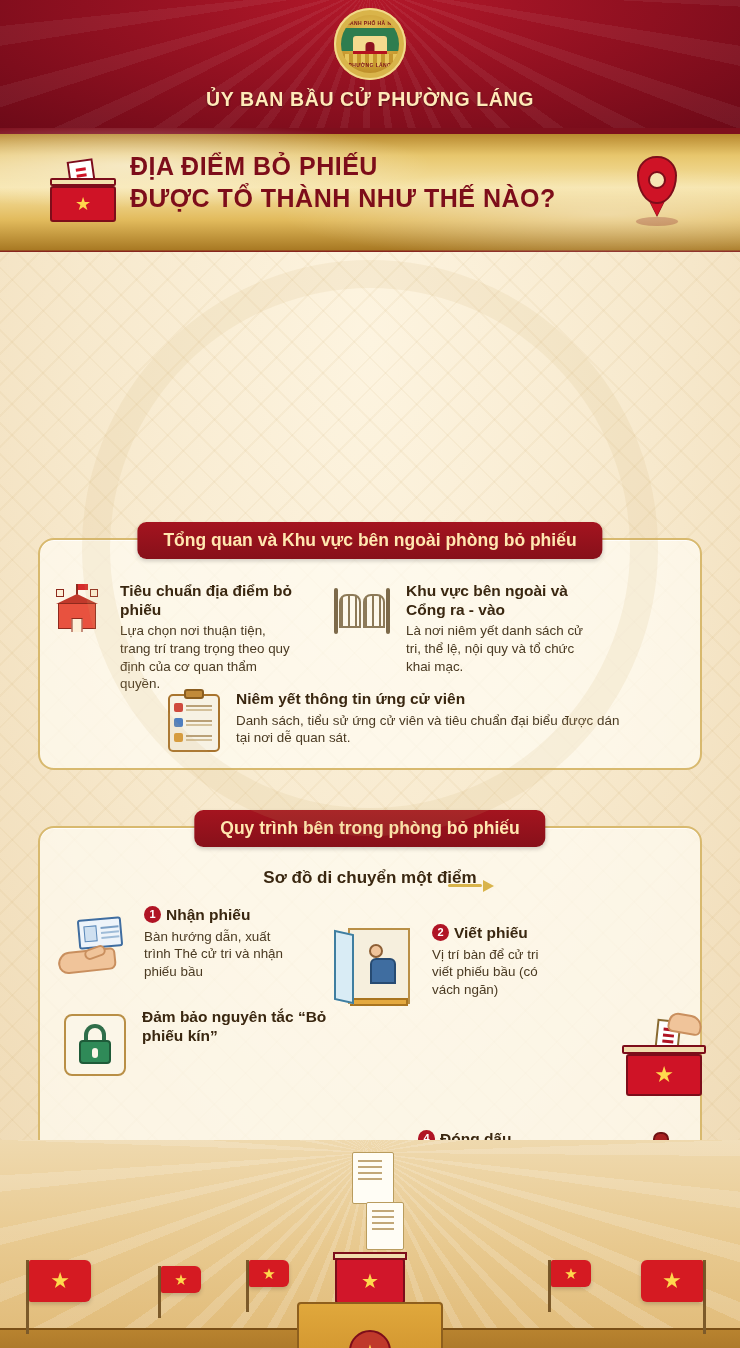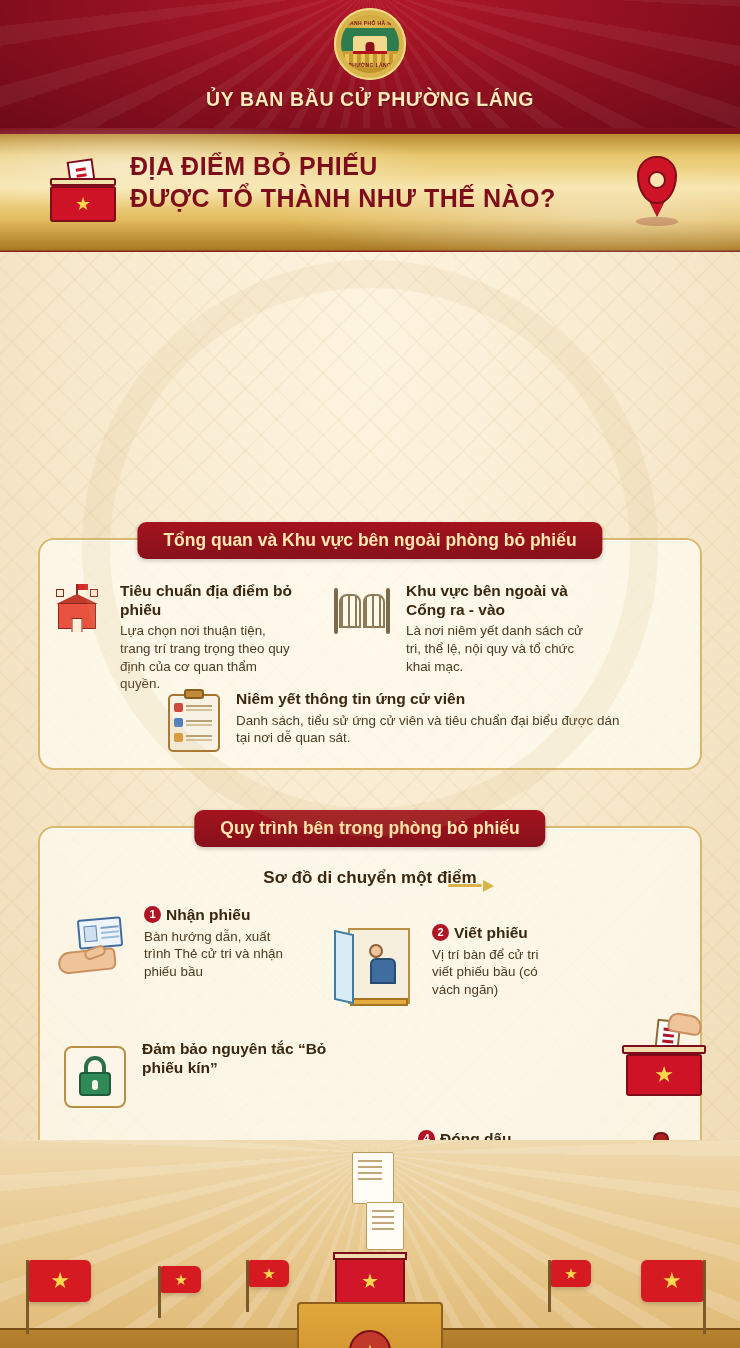--- a/index.html
+++ b/index.html
@@ -816,21 +816,21 @@
           <div class="door2"></div>
         </div>
         <div style="margin-left:92px;">
           <h3>
             <span class="num">2</span><span>Viết phiếu</span>
           </h3>
           <p>Vị trí bàn để cử tri viết phiếu bầu (có vách ngăn)</p>
         </div>
       </div>
 
-      <div class="item" style="left:20px; top:212px; width:270px;">
+      <div class="item" style="left:20px; top:180px; width:270px;">
         <div class="ico lock" style="left:4px; top:6px; position:absolute;">
           <div class="frame"></div>
           <div class="shackle"></div>
           <div class="bodyl"></div>
         </div>
         <div style="margin-left:82px;">
           <h3>Đảm bảo nguyên tắc “Bỏ phiếu kín”</h3>
         </div>
       </div>
 

